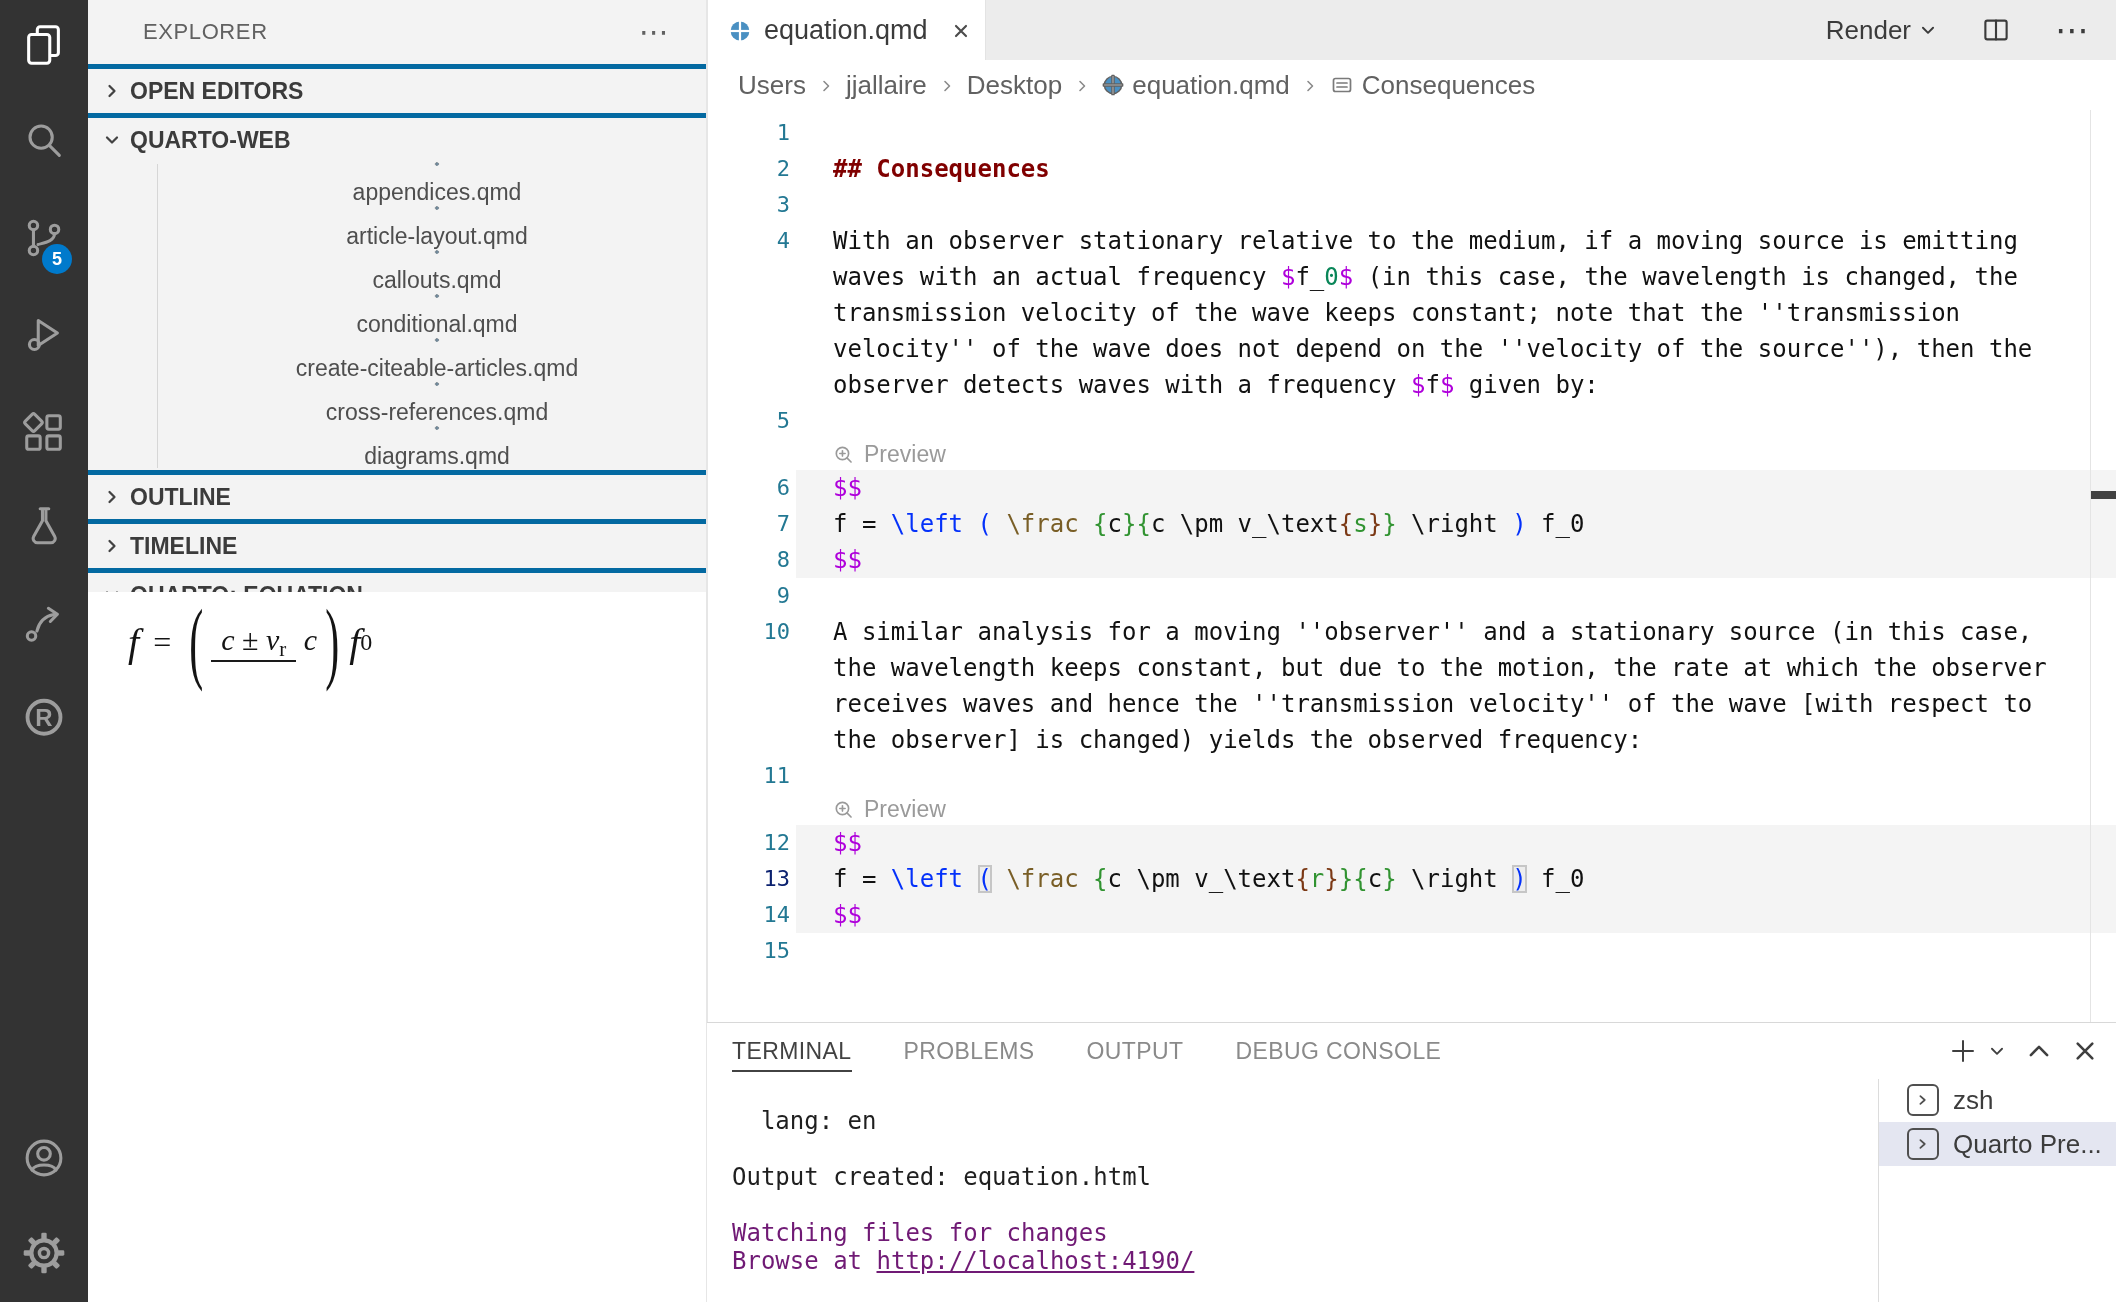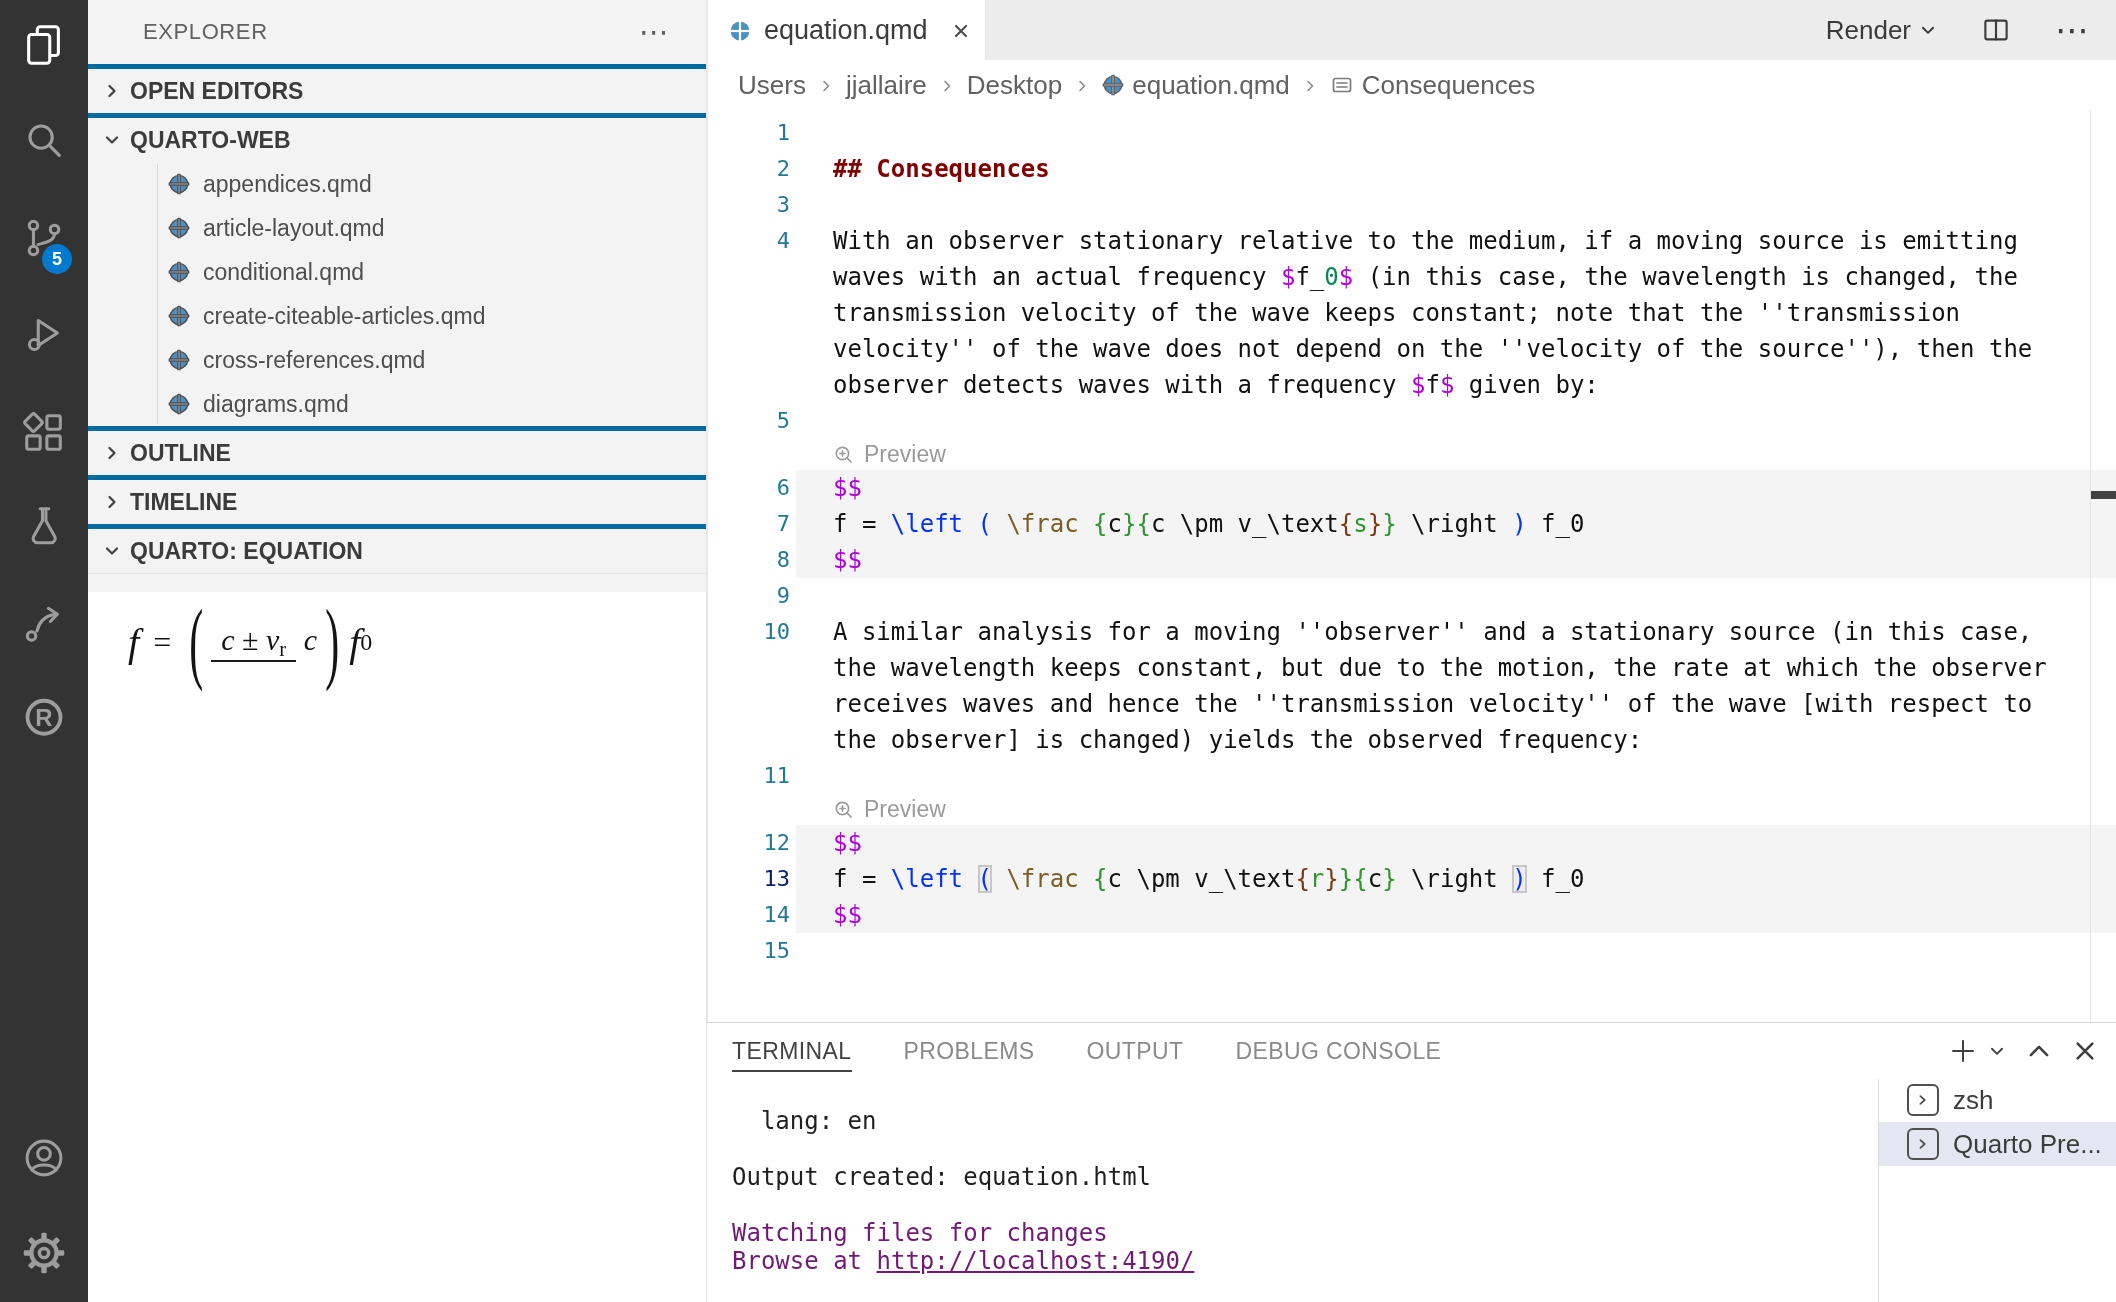--- a/index.html
+++ b/index.html
@@ -18,21 +18,21 @@
 
   
   #sidebar{left:88px;top:0;width:619px;height:1302px;background:#f3f3f3;border-right:1px solid #e6e6e6;box-sizing:border-box;}
   .sb-title{height:64px;display:flex;align-items:center;padding:0 34px;color:#616161;font-size:22px;letter-spacing:.6px;margin-left:21px;}
   .sb-title .dots{margin-left:auto;color:#616161;font-size:30px;letter-spacing:3px;line-height:10px;}
   .sb-header{height:44px;display:flex;align-items:center;gap:8px;padding-left:14px;
              font-size:23px;font-weight:bold;color:#3b3b3b;border-top:5px solid #0369a1;}
   .sb-header:first-of-type{border-top:none;}
   .sb-header svg{stroke:#424242;fill:none;stroke-width:1.8;stroke-linecap:round;stroke-linejoin:round;}
   #file-tree{position:relative;}
-  .file-row{height:44px;display:flex;align-items:center;gap:13px;padding-left:80px;font-size:23px;color:#4e4e4e;}
+  .file-row{height:44px;display:flex;align-items:center;gap:13px;padding-left:80px;font-size:23px;color:#4e4e4e;flex-direction:column;}
   .indent-guide{position:absolute;left:69px;top:2px;bottom:2px;width:1px;background:#d6d6d6;}
   #equation-pane{position:absolute;left:0;top:592px;width:618px;bottom:0;background:#ffffff;}
 
   
   #sb-equation{position:absolute;left:40px;top:26px;display:flex;align-items:center;
                font-family:"Liberation Serif","DejaVu Serif",serif;color:#141414;}
   .mi{font-style:italic;}
   .eq-f{font-size:40px;}
   .eq-eqs{font-size:32px;margin:0 14px;}
   .paren{font-size:42px;transform:scaleY(2.15);margin:0 4px;font-weight:400;}
@@ -217,20 +217,28 @@
           <rect x="1.5" y="10.9" width="21" height="2.2" fill="#fff"></rect>
         </svg>
         <span>article-layout.qmd</span>
       </div>
       <div class="file-row">
         <svg width="22" height="22" viewBox="0 0 24 24" stroke="currentColor" fill="none" stroke-width="1.6" stroke-linecap="round" stroke-linejoin="round">
           <circle cx="12" cy="12" r="9.4" fill="#4a90c2"></circle>
           <rect x="10.9" y="1.5" width="2.2" height="21" fill="#fff"></rect>
           <rect x="1.5" y="10.9" width="21" height="2.2" fill="#fff"></rect>
         </svg>
+        <span>callouts.qmd</span>
+      </div>
+      <div class="file-row">
+        <svg width="22" height="22" viewBox="0 0 24 24" stroke="currentColor" fill="none" stroke-width="1.6" stroke-linecap="round" stroke-linejoin="round">
+          <circle cx="12" cy="12" r="9.4" fill="#4a90c2"></circle>
+          <rect x="10.9" y="1.5" width="2.2" height="21" fill="#fff"></rect>
+          <rect x="1.5" y="10.9" width="21" height="2.2" fill="#fff"></rect>
+        </svg>
         <span>conditional.qmd</span>
       </div>
       <div class="file-row">
         <svg width="22" height="22" viewBox="0 0 24 24" stroke="currentColor" fill="none" stroke-width="1.6" stroke-linecap="round" stroke-linejoin="round">
           <circle cx="12" cy="12" r="9.4" fill="#4a90c2"></circle>
           <rect x="10.9" y="1.5" width="2.2" height="21" fill="#fff"></rect>
           <rect x="1.5" y="10.9" width="21" height="2.2" fill="#fff"></rect>
         </svg>
         <span>create-citeable-articles.qmd</span>
       </div>

